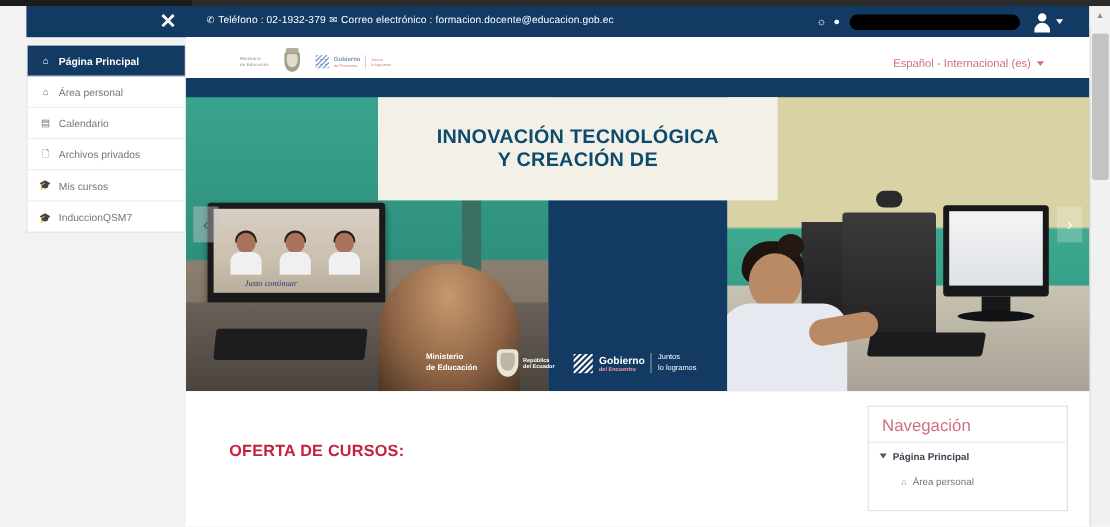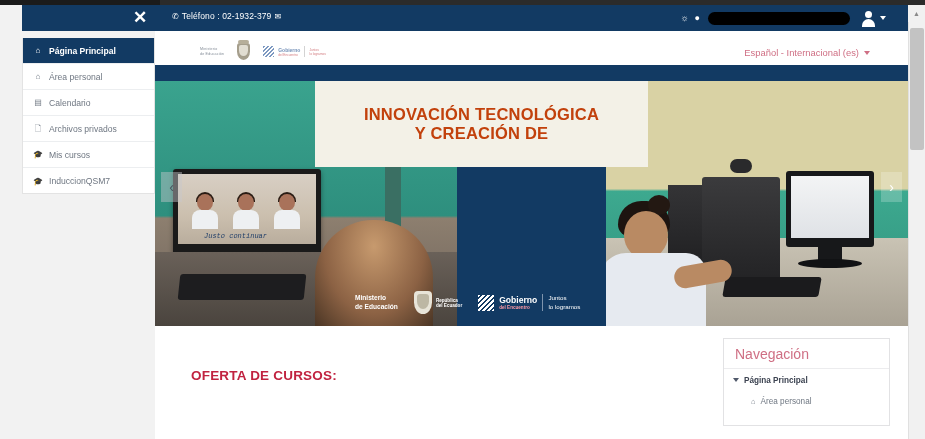--- a/index.html
+++ b/index.html
@@ -207,21 +207,21 @@
   .kid .k-body {
     position: absolute; left: 2px; top: 16px; width: 26px; height: 19px;
     border-radius: 8px 8px 0 0; background: #eef0f2;
   }
   .kid.k1 { left: 12px; }
   .kid.k2 { left: 53px; }
   .kid.k3 { left: 94px; }
   .pl-caption {
     position: absolute; left: 26px; bottom: 4px;
     font-style: italic; font-size: 7px; color: #23406a;
-    font-family: Liberation Mono, monospace;
+    font-family: Liberation Serif, serif;
   }
   .pl-desk {
     position: absolute; left: 0; bottom: 0; width: 302px; height: 74px;
     background: linear-gradient(180deg,#6a6159 0%, #4a443e 100%);
   }
   .pl-keyboard {
     position: absolute; left: 24px; bottom: 26px; width: 126px; height: 26px;
     background: #1d1d1f; border-radius: 3px;
     transform: skewX(-6deg);
   }
@@ -306,21 +306,21 @@
   .headline {
     position: absolute; left: 160px; top: 16px;
     width: 333px; height: 86px;
     background: #f3f1e7;
     display: flex; flex-direction: column;
     align-items: center; justify-content: center;
     text-align: center;
     z-index: 4;
   }
   .headline .h-line {
-    font-size: 16.5px; font-weight: 700; color: #c2410c;
+    font-size: 16.5px; font-weight: 700; color: #0c4a6e;
     letter-spacing: .2px; line-height: 1.14;
     white-space: nowrap;
   }
 
   
   .duration {
     position: absolute; left: 253px; top: 206px;
     width: 145px; height: 35px;
     background: #c8102e;
     z-index: 4;
@@ -460,20 +460,21 @@
   </div>
 
   <div class="viewport">
 
     <div class="topbar">
       <span class="tb-close">✕</span>
       <div class="tb-contact">
         <span class="ico">✆</span>
         <span>Teléfono : 02-1932-379</span>
         <span class="ico">✉</span>
+        <span>Correo electrónico : formacion.docente@educacion.gob.ec</span>
       </div>
       <div class="tb-right">
         <span class="bell">☼</span>
         <span class="msg">●</span>
         <div class="redact"></div>
         <div class="avatar-wrap">
           <div class="avatar">
             <div class="head"></div>
             <div class="body"></div>
           </div>

